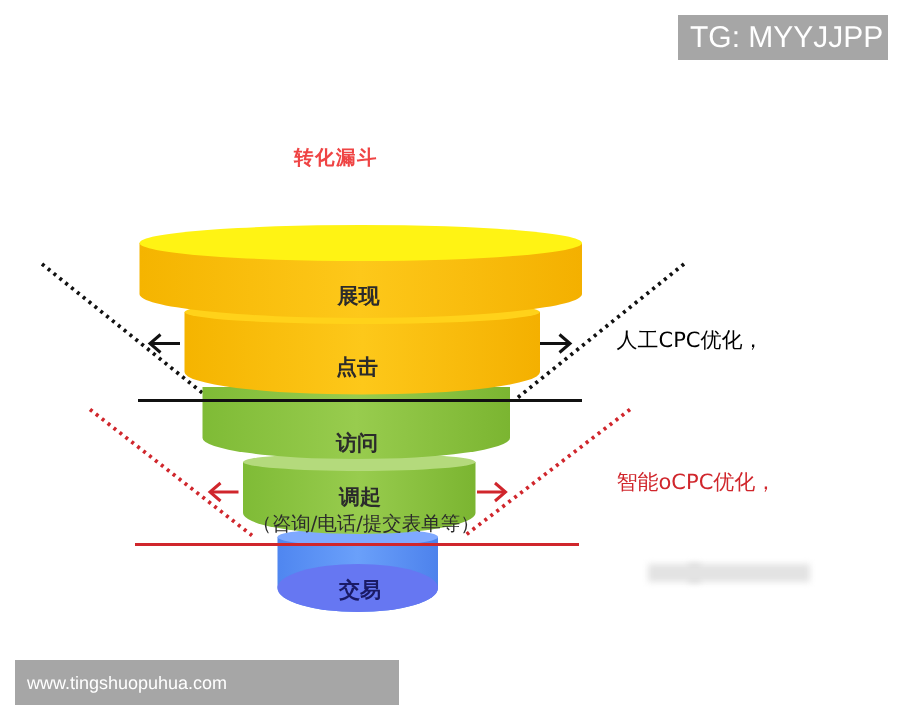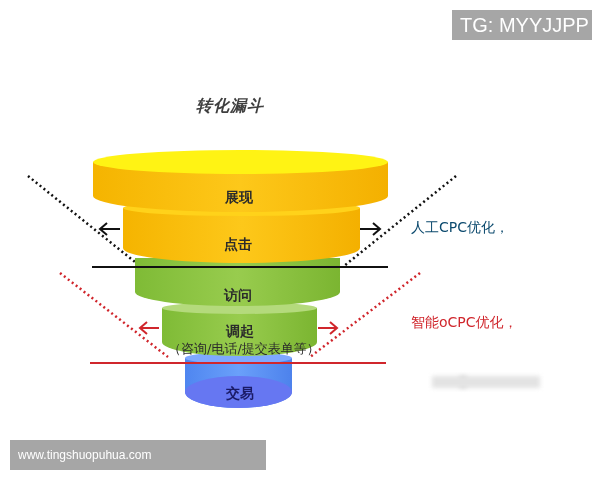--- a/index.html
+++ b/index.html
@@ -7,27 +7,27 @@
       width: 600px; height: 480px; background: #ffffff; position: relative; overflow: hidden;
       font-family: "DejaVu Sans", "Liberation Sans", sans-serif;
     }
     .abs { position: absolute; }
     .watermark {
       background: #a6a6a6; color: #ffffff; font-family: "Liberation Sans", sans-serif;
       font-size: 20px; line-height: 30px; padding: 0 8px; white-space: nowrap;
     }
     #wm-top { left: 452px; top: 10px; height: 30px; width: 124px; }
     #wm-bottom { left: 10px; top: 440px; height: 30px; width: 240px; font-size: 12px; }
-    #title { left: 196px; top: 96px; font-size: 16px; font-weight: bold; color: #404040; letter-spacing: 1px; font-style: italic; }
+    #title { left: 196px; top: 96px; font-size: 13px; font-weight: bold; color: #ef4444; letter-spacing: 1px; }
     svg#diagram { position: absolute; left: 0; top: 0; }
     .tier-label { font-size: 14px; font-weight: bold; fill: #2b2b2b; text-anchor: middle; }
     .tier-sub { font-size: 13px; fill: #2b2b2b; text-anchor: middle; }
     .tier-label-blue { font-size: 14px; font-weight: bold; fill: #1a1a66; text-anchor: middle; }
     .note { font-size: 14px; line-height: 26px; white-space: nowrap; }
-    #note-manual { left: 411px; top: 214px; color: #0c4a6e; }
+    #note-manual { left: 411px; top: 214px; color: #000000; }
     #note-smart { left: 411px; top: 309px; color: #d0262c; font-weight: normal; }
     #blur-text { left: 432px; top: 376px; width: 108px; height: 12px; background: #e3e3e3; filter: blur(2px); }
     #blur-dot { left: 459px; top: 376px; width: 8px; height: 12px; background: #d8d8d8; filter: blur(2px); }
   </style>
 </head>
 <body>
 
 <div class="abs watermark" id="wm-top">TG: MYYJJPP</div>
 
 <div class="abs" id="title">转化漏斗</div>

